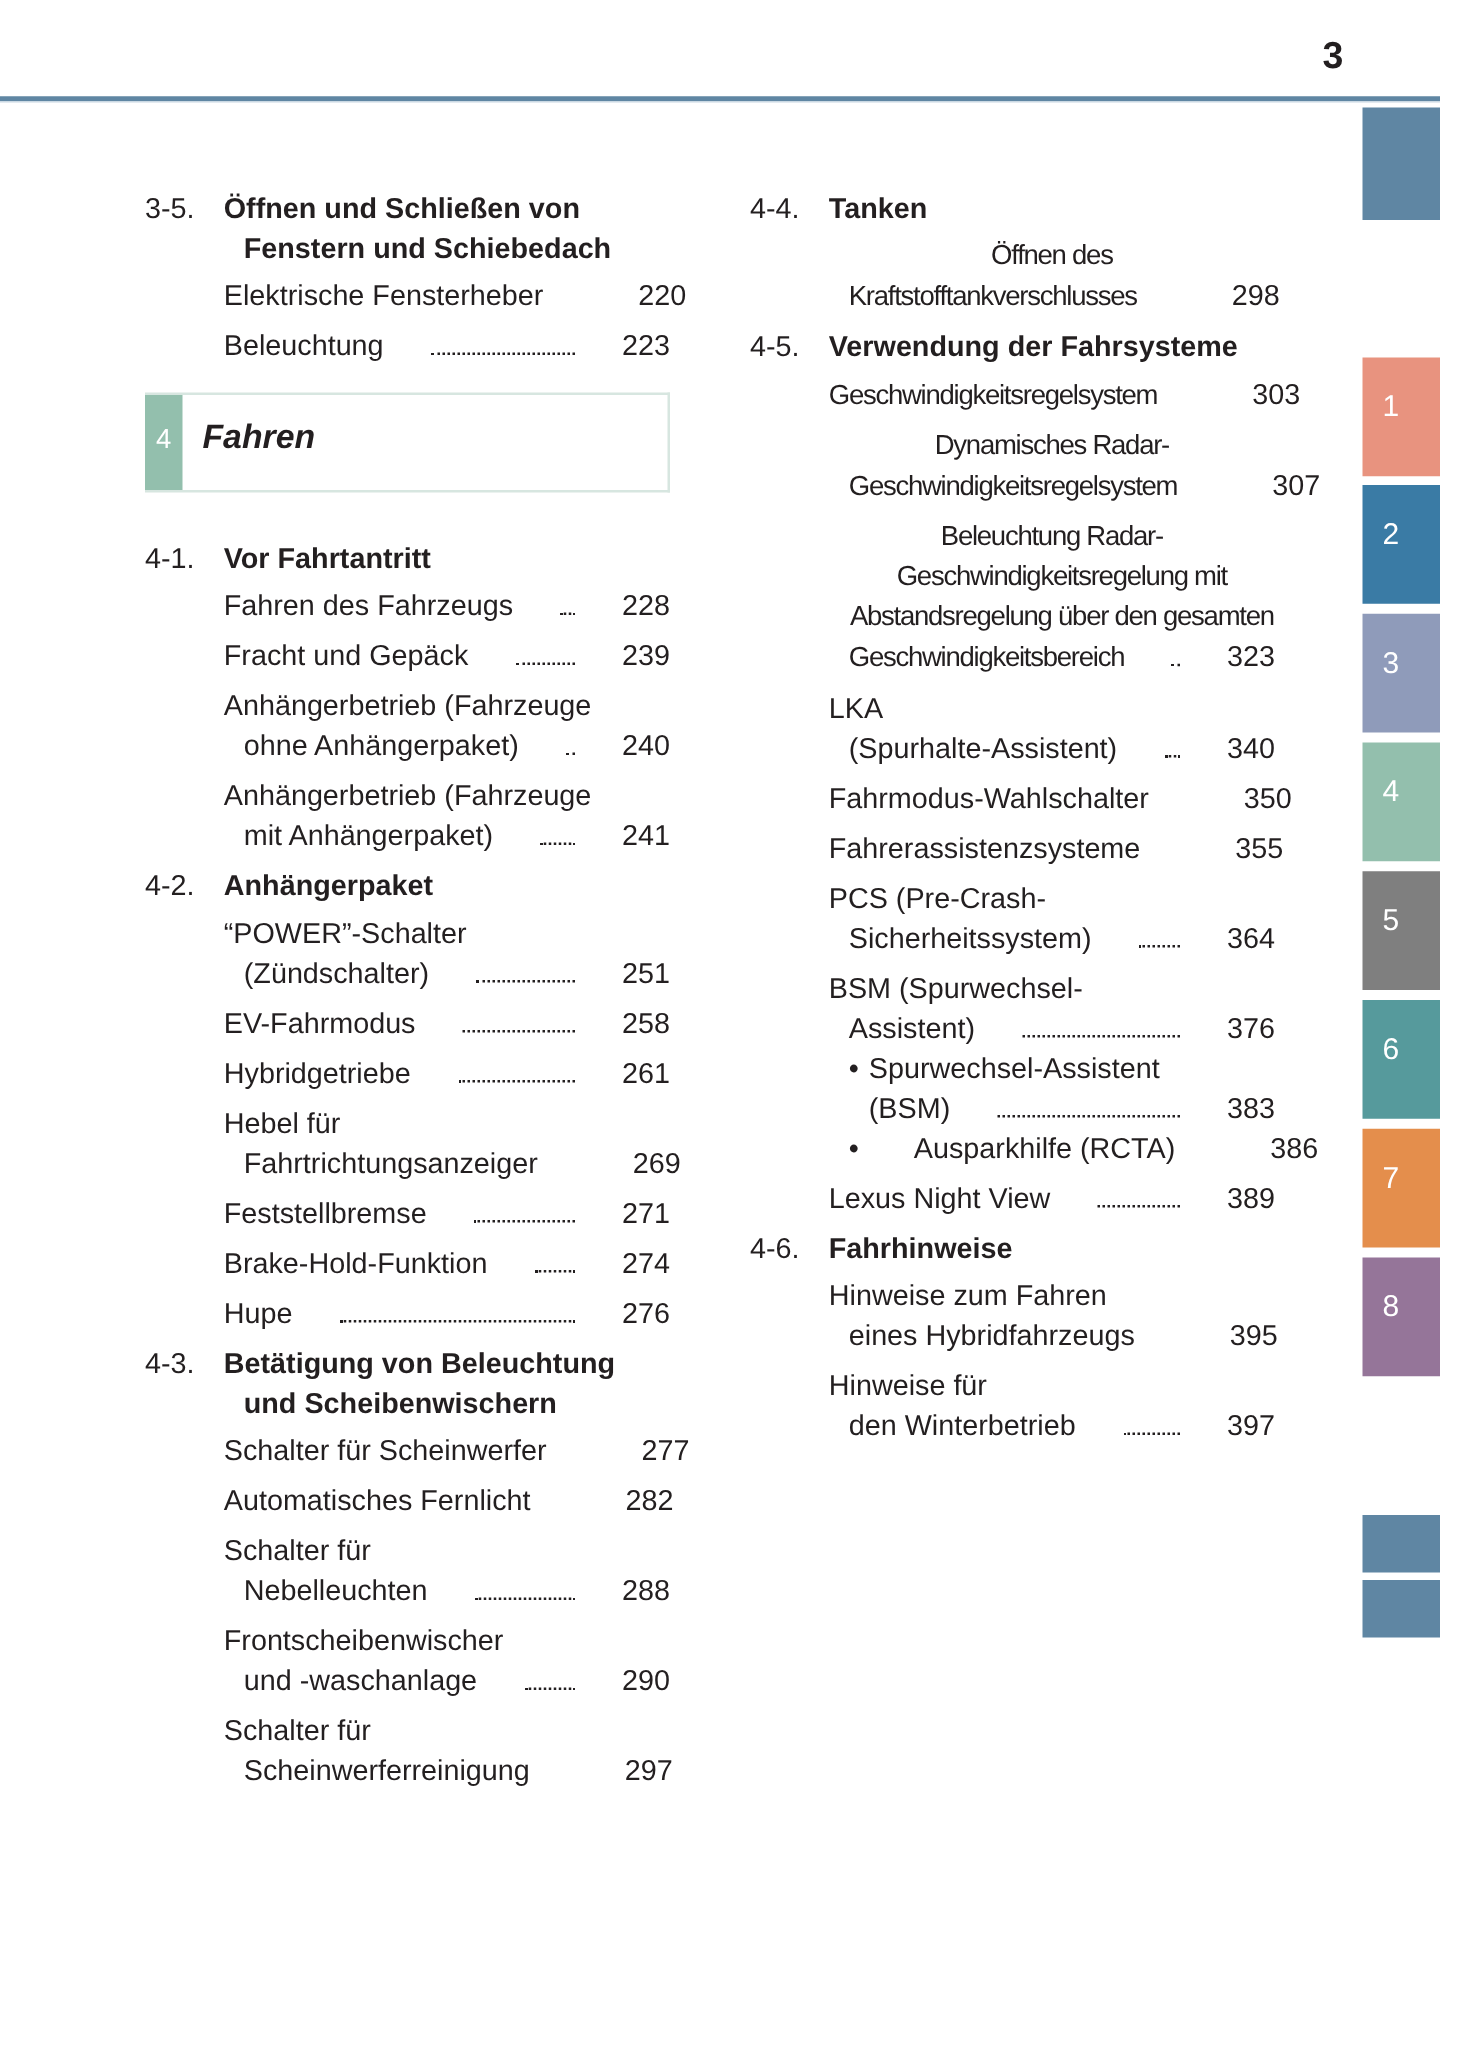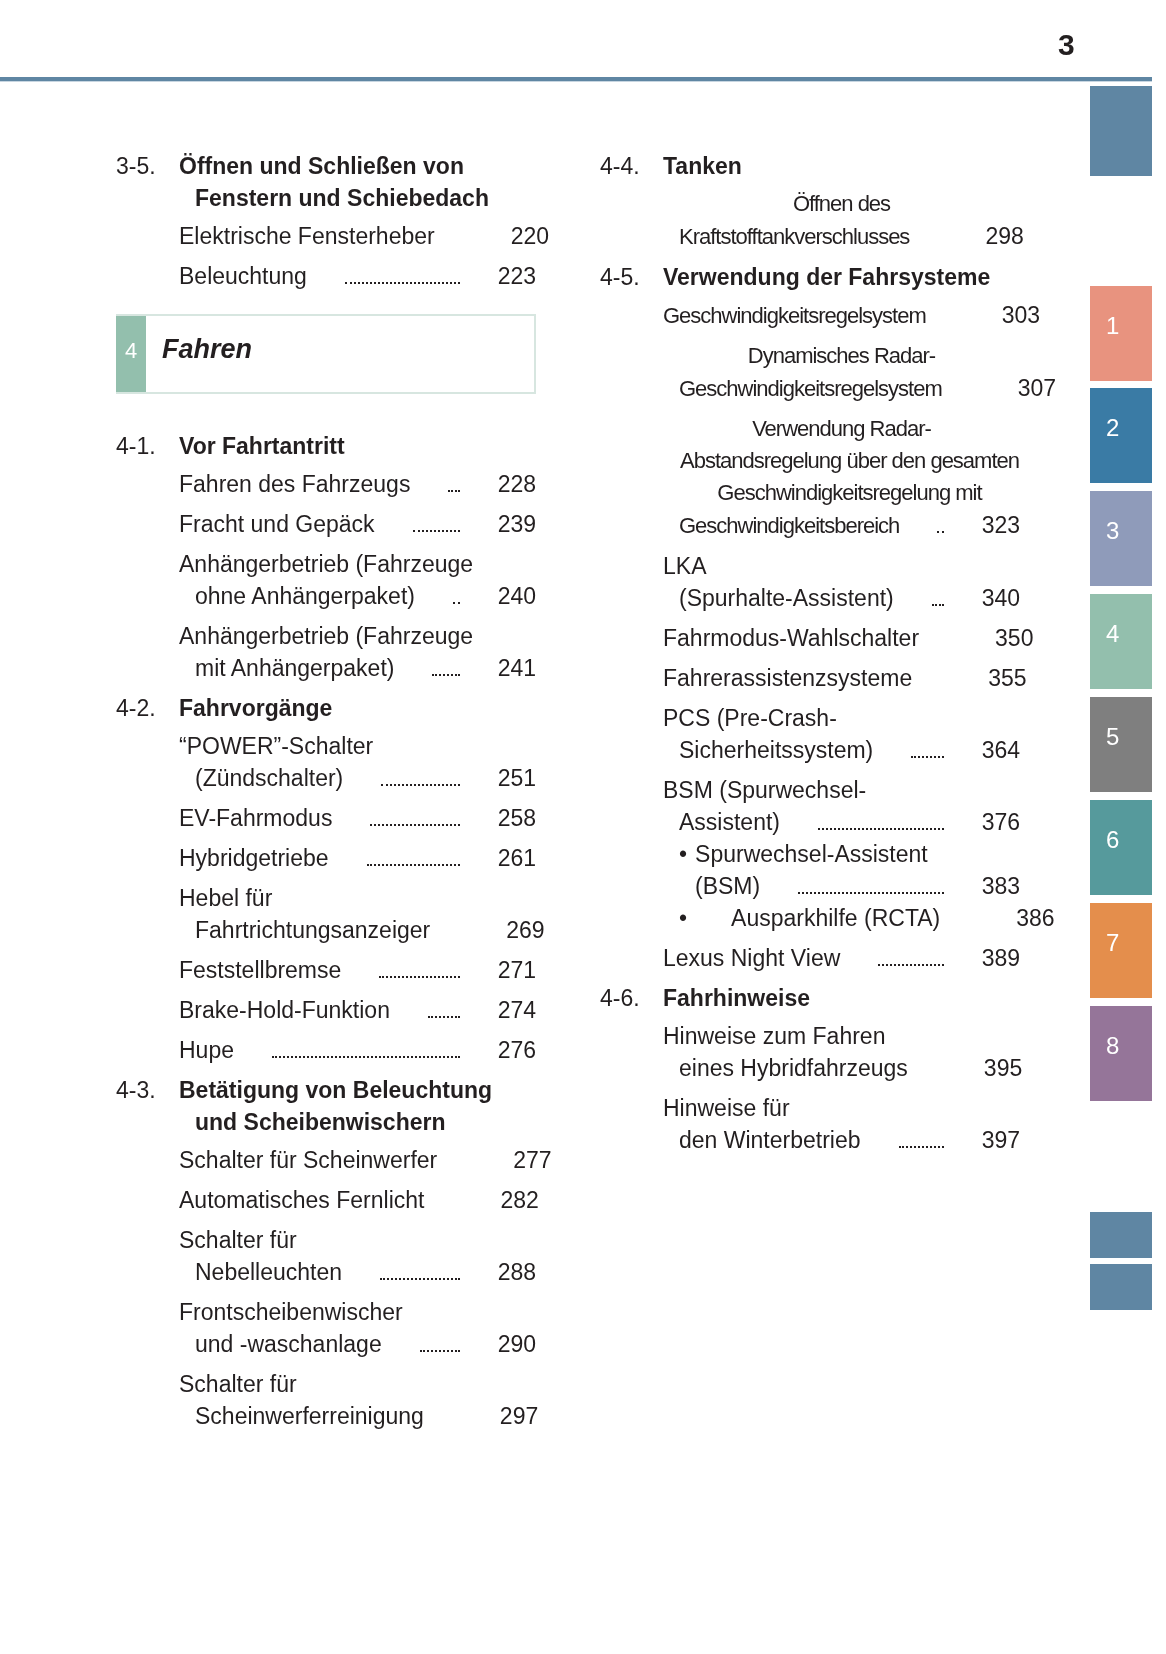--- a/index.html
+++ b/index.html
@@ -131,21 +131,21 @@
       <span class="line1">Anhängerbetrieb (Fahrzeuge</span>
       <span class="last indent">
         <span class="txt">mit Anhängerpaket)</span>
         <span class="dots"></span>
         <span class="pg">241</span>
       </span>
     </div>
 
   <div class="sec">
     <span class="num">4-2.</span>
-      <span class="title">Fahrvorgänge</span>
+      <span class="title">Anhängerpaket</span>
   </div>
   <div class="entry">
       <span class="line1">“POWER”-Schalter</span>
       <span class="last indent">
         <span class="txt">(Zündschalter)</span>
         <span class="dots"></span>
         <span class="pg">251</span>
       </span>
     </div>
   <div class="entry">
@@ -263,23 +263,23 @@
     </div>
   <div class="entry cond">
       <span class="line1 txt">Dynamisches Radar-</span>
       <span class="last indent">
         <span class="txt">Geschwindigkeitsregelsystem</span>
         <span class="dots"></span>
         <span class="pg">307</span>
       </span>
     </div>
   <div class="entry cond">
-    <span class="line1 txt">Verwendung Radar-</span>
+    <span class="line1 txt">Beleuchtung Radar-</span>
+    <span class="line1 txt" style="padding-left:16px">Geschwindigkeitsregelung mit</span>
     <span class="line1 txt" style="padding-left:16px">Abstandsregelung über den gesamten</span>
-    <span class="line1 txt" style="padding-left:16px">Geschwindigkeitsregelung mit</span>
     <span class="last indent">
         <span class="txt">Geschwindigkeitsbereich</span>
         <span class="dots"></span>
         <span class="pg">323</span>
       </span>
   </div>
   <div class="entry">
       <span class="line1">LKA</span>
       <span class="last indent">
         <span class="txt">(Spurhalte-Assistent)</span>

